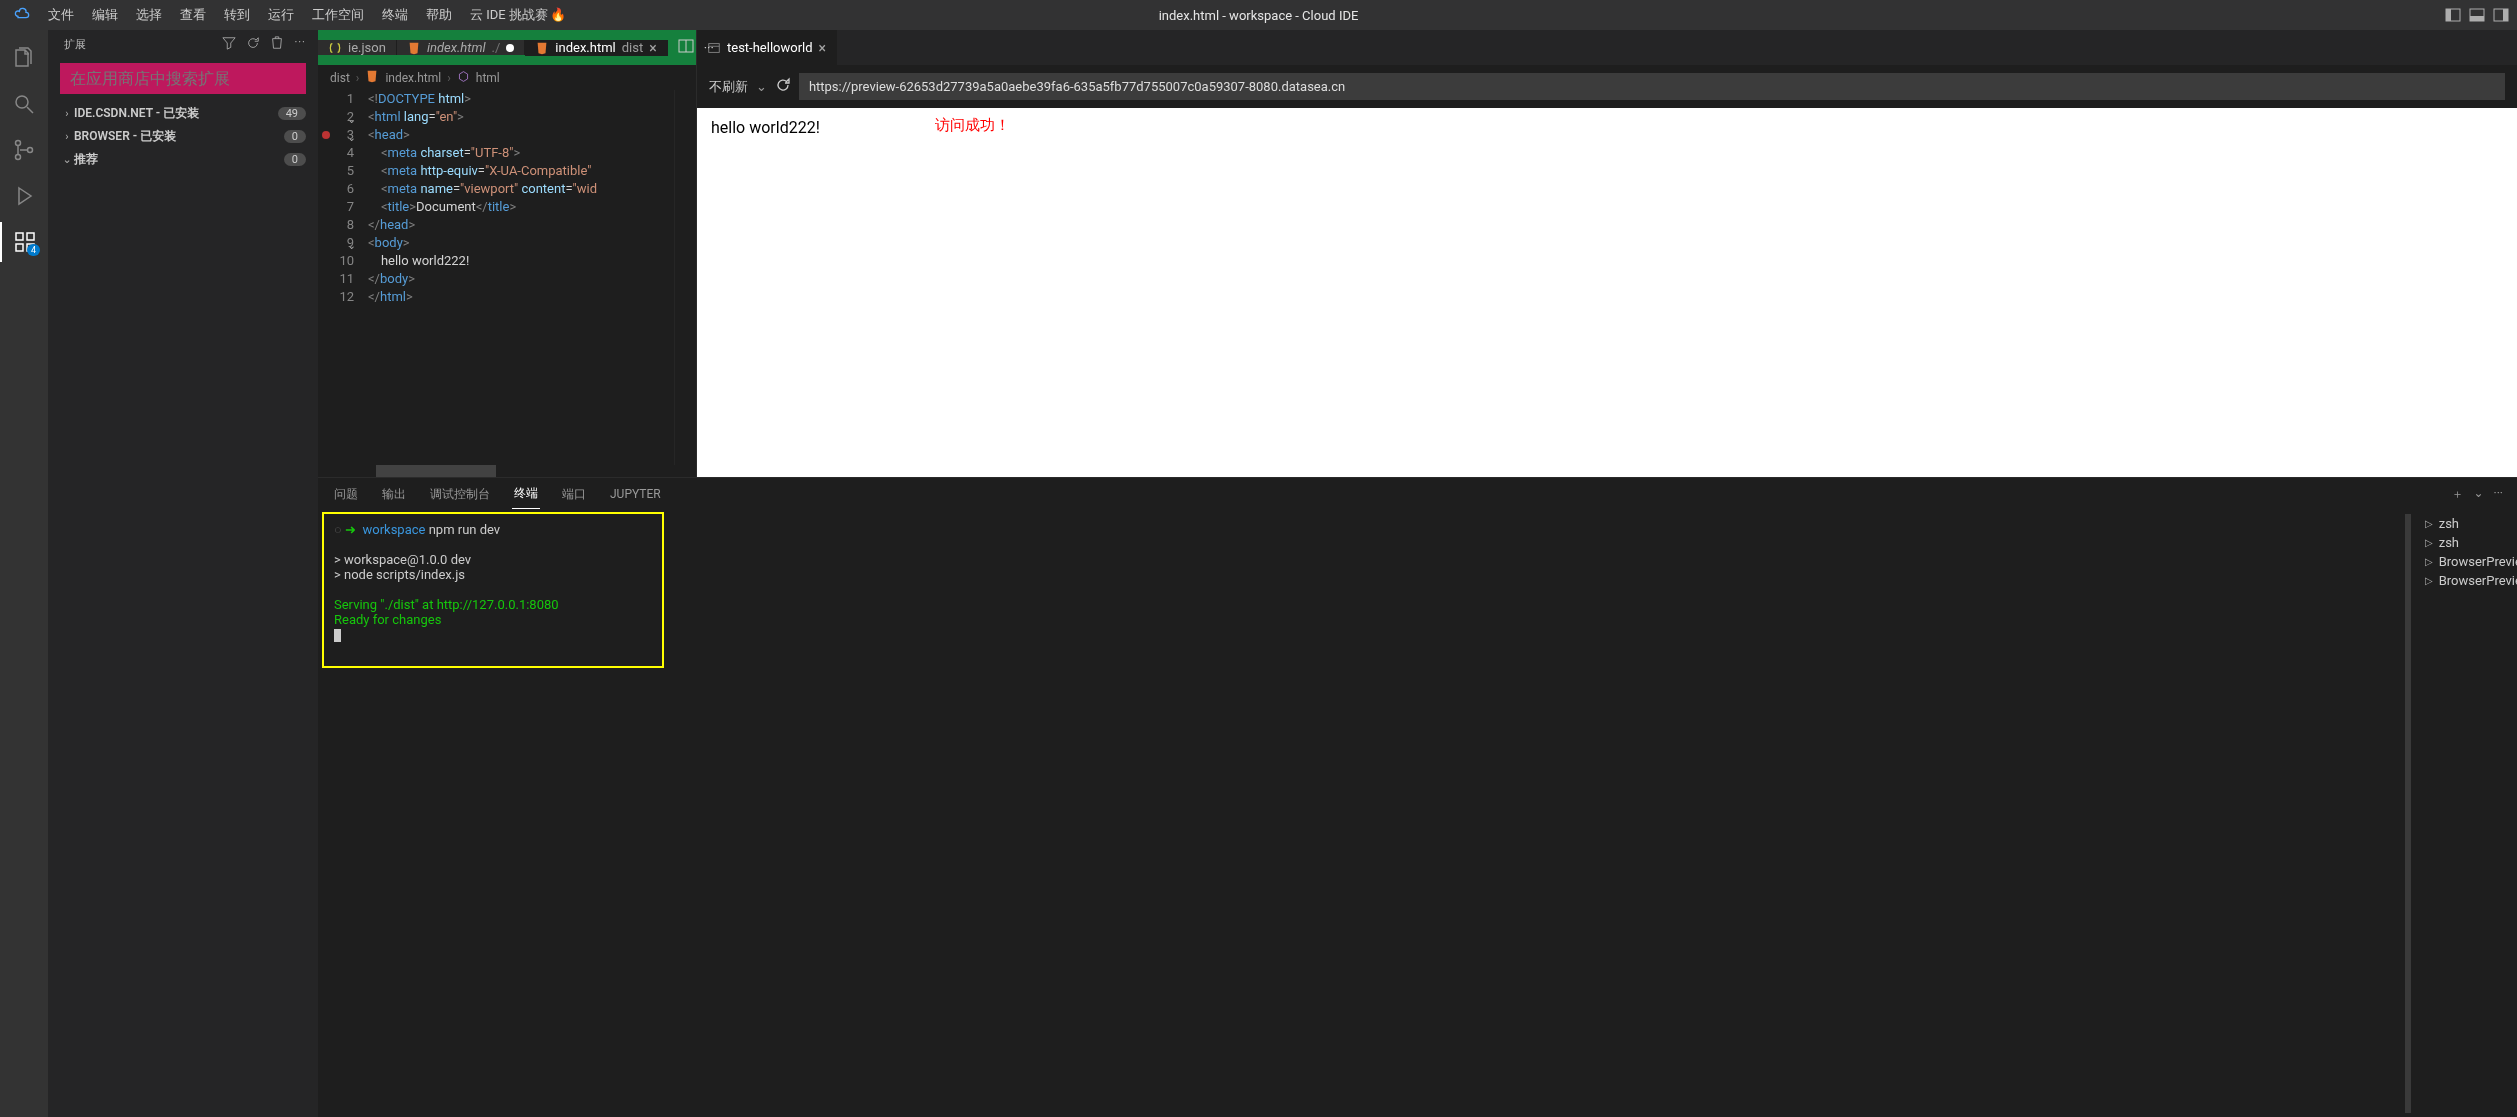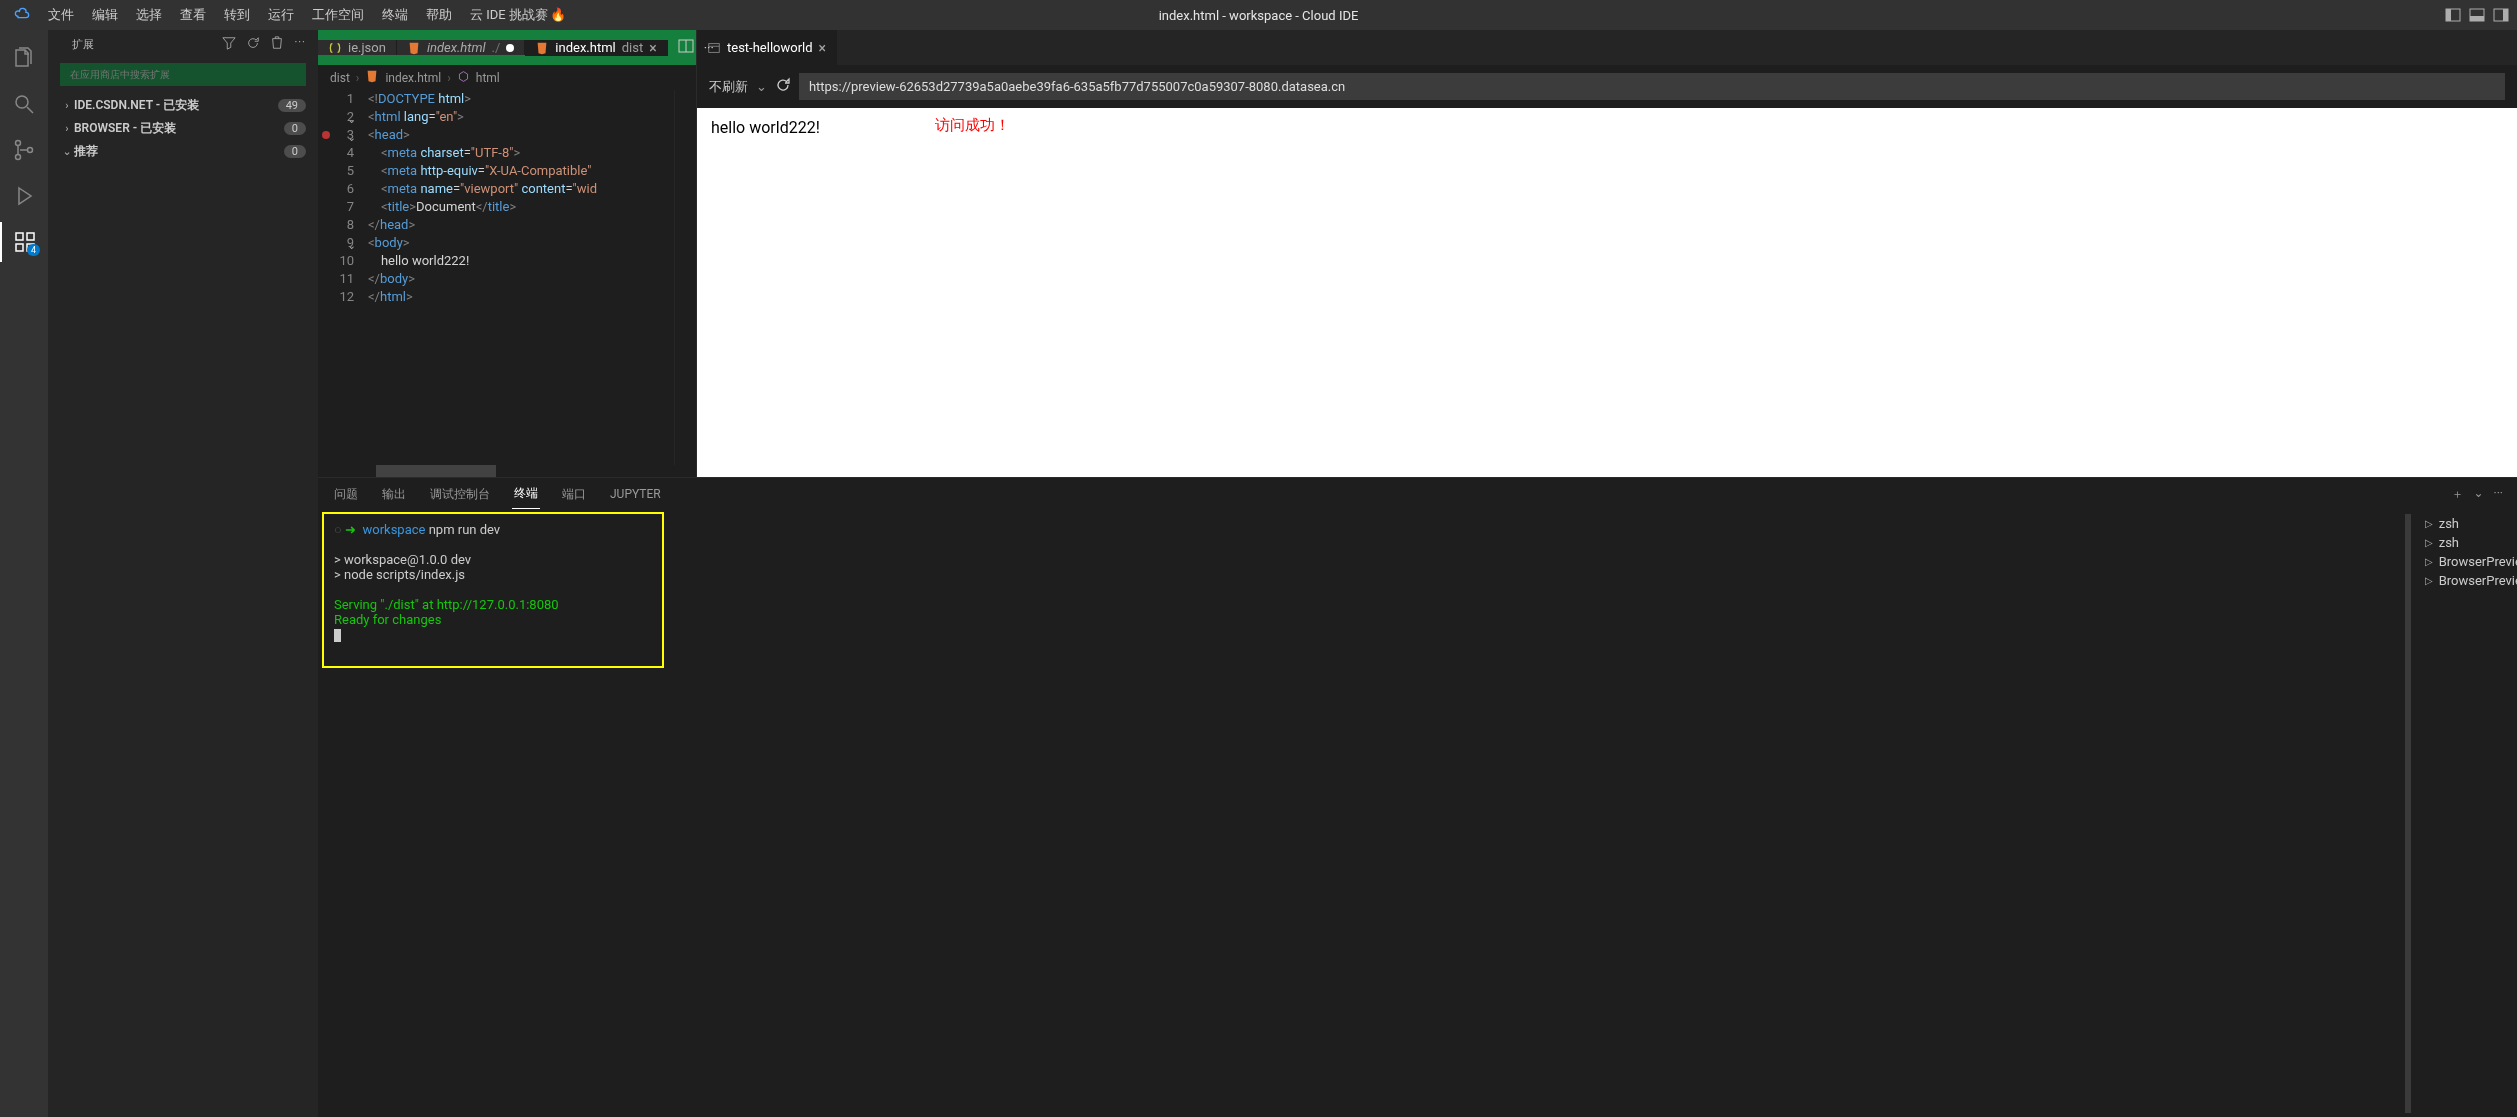--- a/index.html
+++ b/index.html
@@ -21,25 +21,25 @@
 
 
 .activitybar { width:48px; background:#333333; display:flex; flex-direction:column; align-items:center; padding-top:8px; gap:6px; }
 .act-item { width:48px; height:40px; display:flex; align-items:center; justify-content:center; cursor:pointer; position:relative; opacity:0.55; }
 .act-item.active { opacity:1; border-left:2px solid #fff; }
 .act-svg { width:24px; height:24px; }
 .act-badge { position:absolute; bottom:6px; right:8px; background:#007acc; color:#fff; border-radius:8px; font-size:9px; padding:0 4px; line-height:12px; min-width:12px; text-align:center; }
 
 
 .sidebar { width:270px; background:#252526; display:flex; flex-direction:column; }
-.sb-head { display:flex; align-items:center; justify-content:space-between; padding:6px 12px 6px 24px; font-size:11px; color:#bbb; }
+.sb-head { display:flex; align-items:center; justify-content:space-between; padding:6px 12px 6px 16px; font-size:11px; color:#bbb; }
 .sb-head-actions { display:flex; gap:10px; }
 .sb-icon { width:14px; height:14px; opacity:.8; cursor:pointer; }
 .sb-search { margin:4px 12px 8px 12px; }
-.sb-search input { width:100%; background:#14532d; border:none; padding:6px 10px; color:#ccc; font-size:10px; outline:none; }
+.sb-search input { width:100%; background:#be185d; border:none; padding:6px 10px; color:#ccc; font-size:16px; outline:none; }
 .sb-row { display:flex; align-items:center; padding:3px 12px; font-size:13px; color:#ccc; cursor:pointer; }
 .sb-chev { width:14px; text-align:center; font-size:11px; opacity:.8; }
 .sb-badge { margin-left:auto; background:#4d4d4d; border-radius:10px; padding:0 8px; font-size:11px; }
 
 
 .editorarea { flex:1; display:flex; flex-direction:column; min-width:0; }
 .tabsrow { display:flex; background:#15803d; height:35px; align-items:center; }
 .tab { display:flex; align-items:center; gap:6px; padding:0 10px; background:#2d2d2d; font-size:13px; color:#aaa; cursor:pointer; border-right:1px solid #1e1e1e; white-space:nowrap; }
 .tab.active { background:#1e1e1e; color:#fff; }
 .tab.italic { font-style:italic; }

